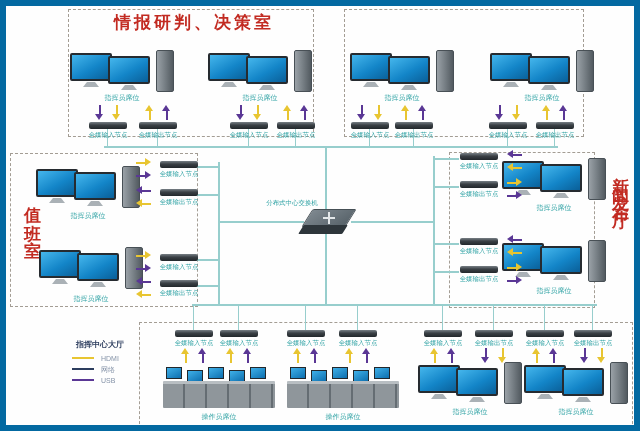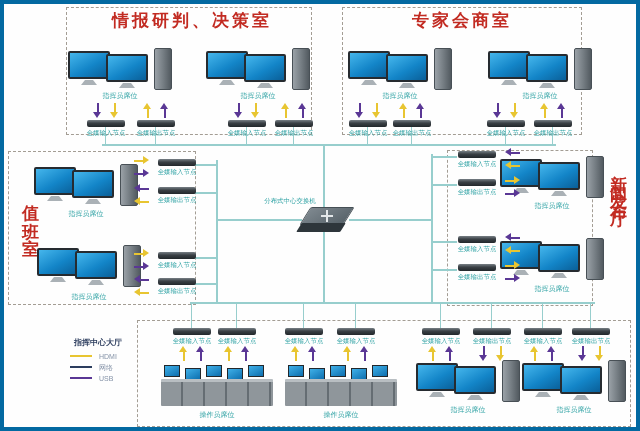--- a/index.html
+++ b/index.html
@@ -1,16 +1,16 @@
 <!DOCTYPE html>
 <html><head>
 <meta charset="utf-8">
 <style>
   html,body{margin:0;padding:0;background:#ffffff;font-family:"Liberation Sans",sans-serif;}
-  #stage{position:relative;width:640px;height:431px;background:#fefefe;overflow:hidden;border:4px solid #0369a1;box-sizing:border-box;}
+  #stage{position:relative;width:640px;height:431px;background:#fefefe;overflow:hidden;border:6px solid #0369a1;box-sizing:border-box;}
 
   
   .room{position:absolute;border:1px dashed #a39d94;box-sizing:border-box;}
   .rtitle{position:absolute;color:#c22b22;font-weight:bold;font-size:17px;letter-spacing:3px;text-align:center;line-height:1;white-space:nowrap;}
   .vtitle{position:absolute;writing-mode:vertical-rl;text-orientation:upright;color:#c22b22;font-weight:bold;font-size:17px;line-height:1;}
 
   
   .line{position:absolute;background:#97cecd;}
 
   
@@ -72,21 +72,20 @@
 
 <div id="stage">
 
   <div class="room" style="left:62px;top:3px;width:246px;height:128px"></div>
   <div class="room" style="left:338px;top:3px;width:240px;height:128px"></div>
   <div class="room" style="left:4px;top:147px;width:188px;height:154px"></div>
   <div class="room" style="left:443px;top:146px;width:146px;height:156px"></div>
   <div class="room" style="left:133px;top:316px;width:494px;height:107px"></div>
 
   <div class="rtitle" style="left:88px;top:8px;width:200px">情报研判、决策室</div>
-  <div class="rtitle" style="left:378px;top:8px;width:160px">专家会商室</div>
   <div class="vtitle" style="left:18px;top:188px;letter-spacing:17px">值班室</div>
   <div class="vtitle" style="left:606px;top:158px;letter-spacing:9px">新闻发布厅</div>
 
   <div class="line" style="left:98px;top:140px;width:454px;height:2px"></div>
   <div class="line" style="left:319px;top:140px;width:2px;height:64px"></div>
   <div class="line" style="left:319px;top:228px;width:2px;height:71px"></div>
   <div class="line" style="left:186px;top:298px;width:405px;height:2px"></div>
   <div class="line" style="left:212px;top:215px;width:86px;height:2px"></div>
   <div class="line" style="left:345px;top:215px;width:84px;height:2px"></div>
   <div class="line" style="left:212px;top:156px;width:2px;height:144px"></div>

